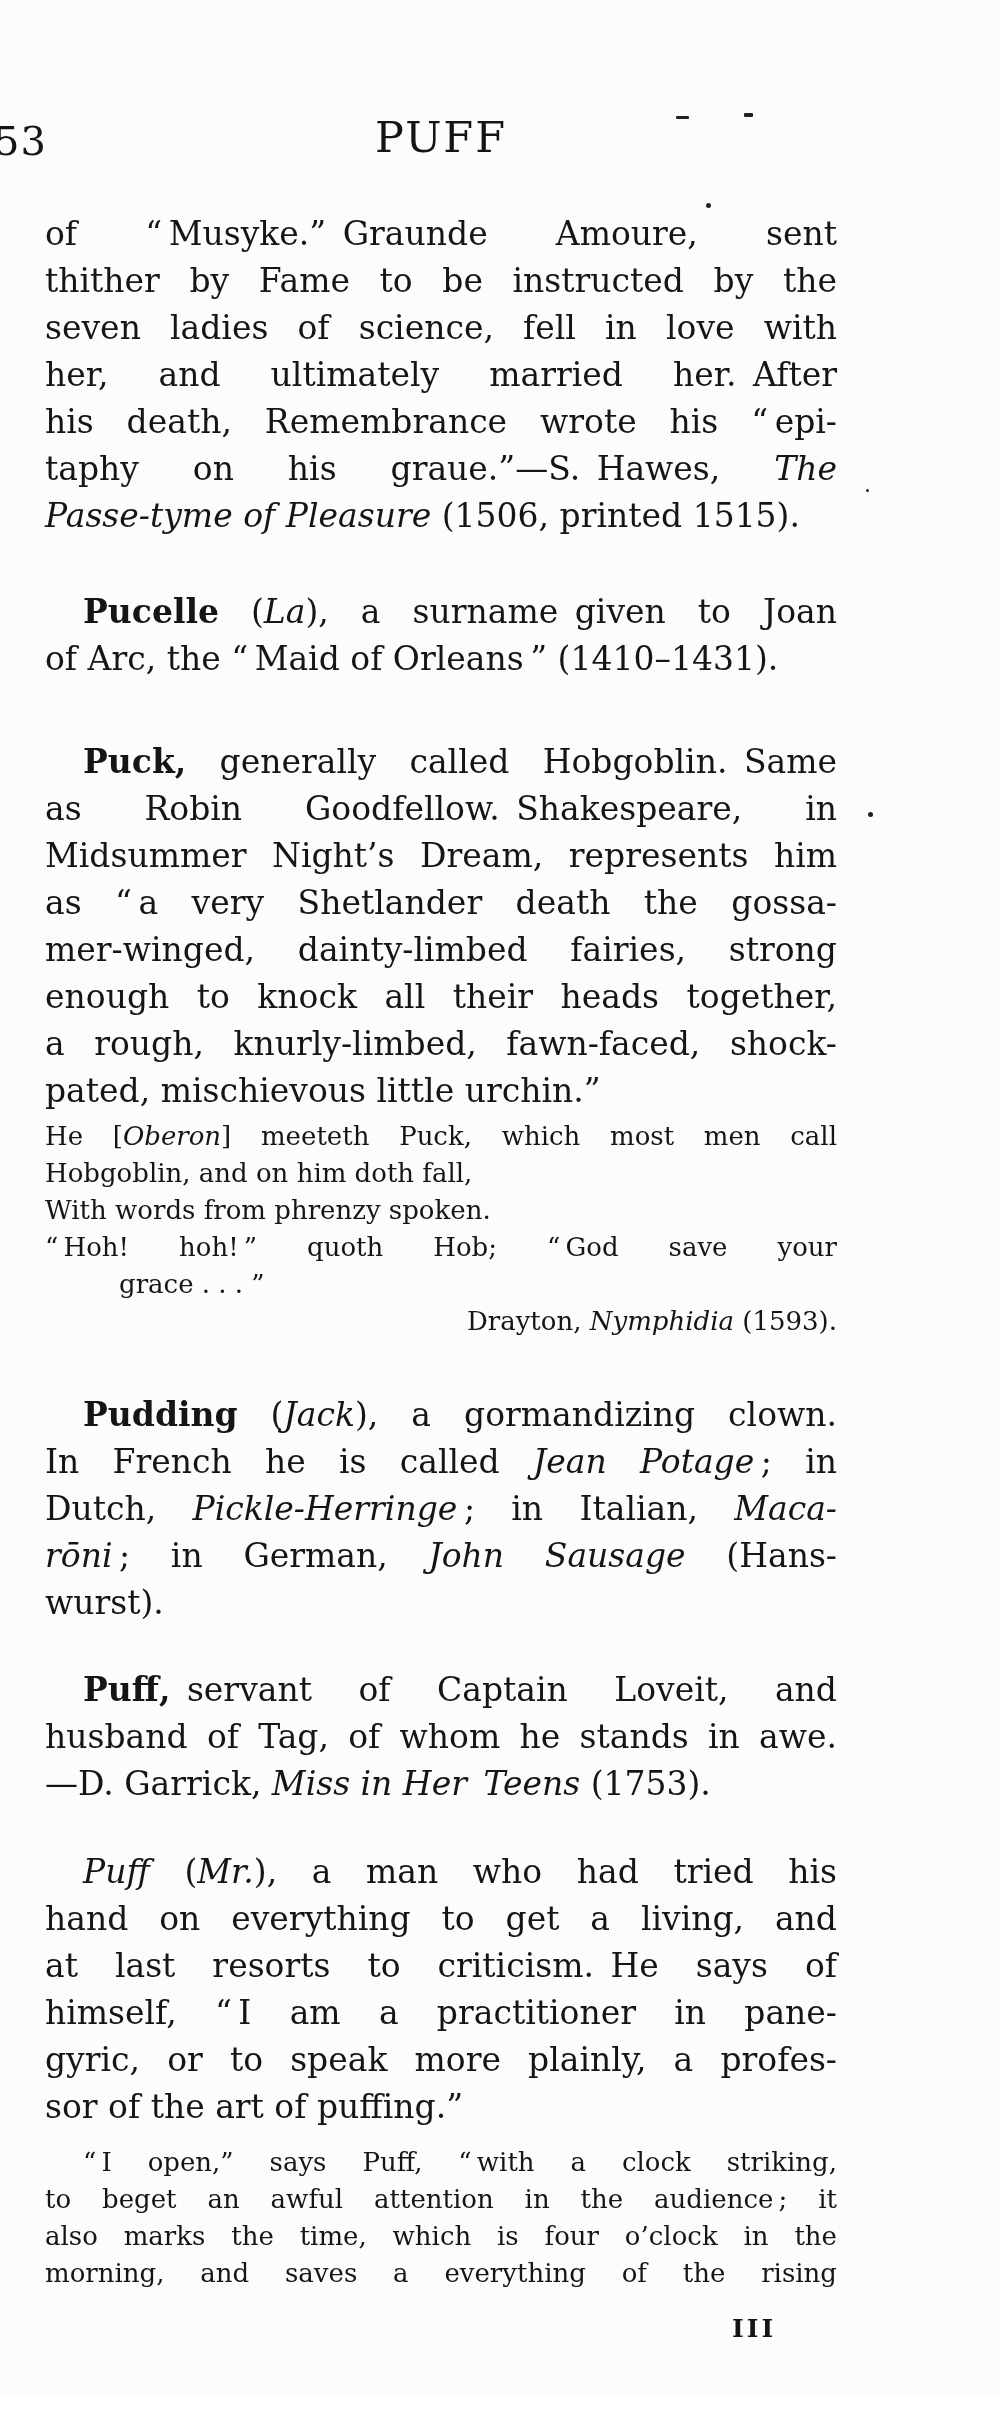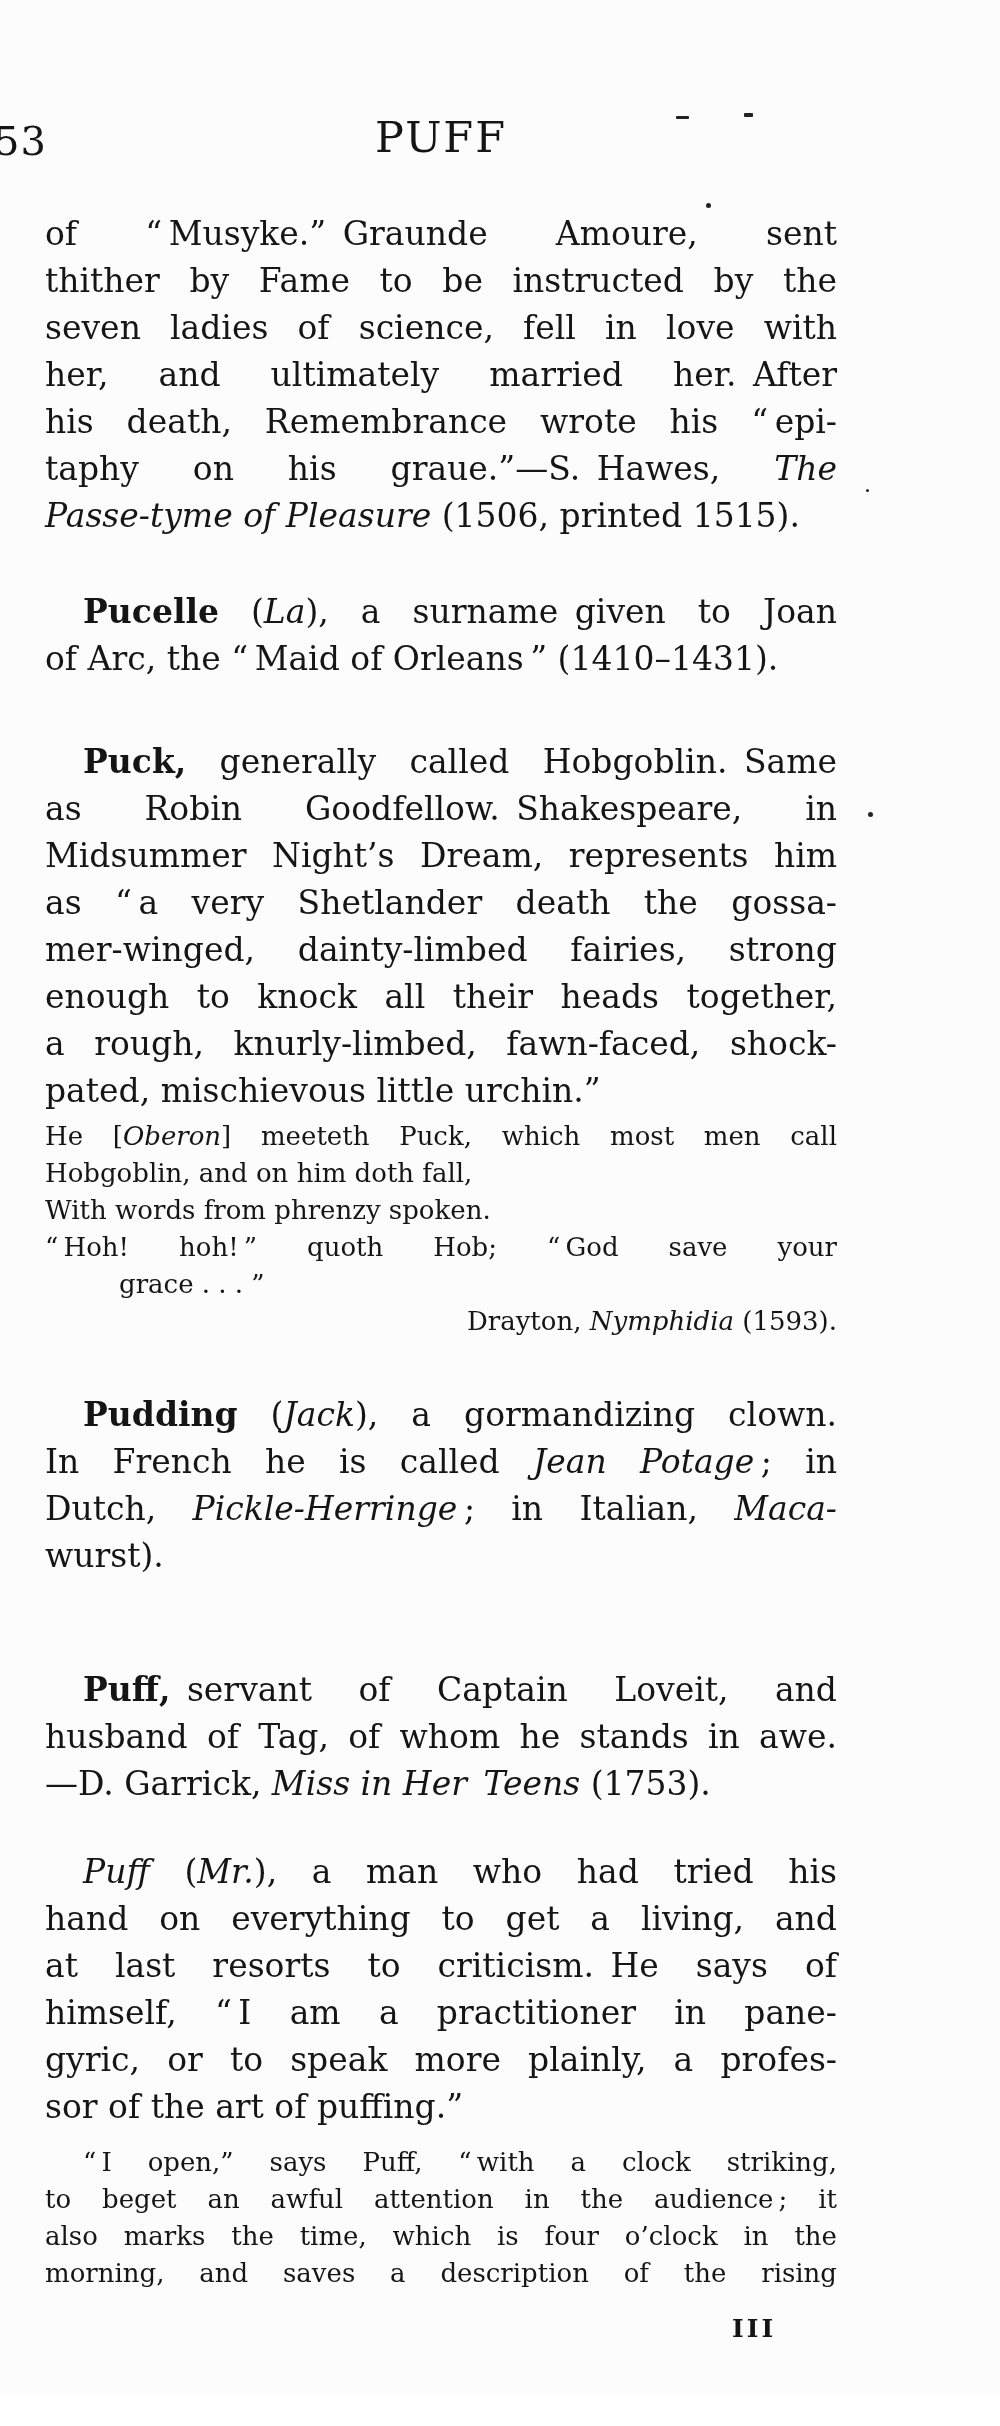--- a/index.html
+++ b/index.html
@@ -120,40 +120,41 @@
       <div class="line"><span>Hobgoblin, and on him doth fall,</span></div>
       <div class="line"><span>With words from phrenzy spoken.</span></div>
       <div class="line j"><span>“ Hoh! hoh! ” quoth Hob; “ God save your</span></div>
       <div class="line ind2"><span>grace . . . ”</span></div>
       <div class="line right"><span>Drayton, </span><span style="font-style: italic;">Nymphidia</span><span> (1593).</span></div>
     </div>
   <div class="block body-type" id="b4">
       <div class="line j ind"><span style="font-weight: bold;">Pudding</span><span> (</span><span style="font-style: italic;">Jack</span><span>), a gormandizing clown.</span></div>
       <div class="line j"><span>In French he is called </span><span style="font-style: italic;">Jean Potage</span><span> ; in</span></div>
       <div class="line j"><span>Dutch, </span><span style="font-style: italic; margin-top: 43px;">Pickle-Herringe</span><span> ; in Italian, </span><span style="font-style: italic;">Maca-</span></div>
+      <div class="line j"><span style="font-style: italic;">rōni</span><span> ; in German, </span><span style="font-style: italic;">John Sausage</span><span> (Hans-</span></div>
       <div class="line"><span>wurst).</span></div>
     </div>
   <div class="block body-type" id="b5">
       <div class="line j ind"><span style="font-weight: bold;">Puff,</span><span> servant of Captain Loveit, and</span></div>
       <div class="line j"><span>husband of Tag, of whom he stands in awe.</span></div>
       <div class="line"><span>—D. Garrick, </span><span style="font-style: italic;">Miss in Her Teens</span><span> (1753).</span></div>
     </div>
   <div class="block body-type" id="b6">
       <div class="line j ind"><span style="font-style: italic;">Puff</span><span> (</span><span style="font-style: italic; margin-top: 40px;">Mr.</span><span>), a man who had tried his</span></div>
       <div class="line j"><span>hand on everything to get a living, and</span></div>
       <div class="line j"><span>at last resorts to criticism. He says of</span></div>
       <div class="line j"><span>himself, “ I am a practitioner in pane-</span></div>
       <div class="line j"><span>gyric, or to speak more plainly, a profes-</span></div>
       <div class="line"><span>sor of the art of puffing.”</span></div>
     </div>
   <div class="block small-type" id="b7">
       <div class="line j ind"><span>“ I open,” says Puff, “ with a clock striking,</span></div>
       <div class="line j"><span>to beget an awful attention in the audience ; it</span></div>
       <div class="line j"><span>also marks the time, which is four o’clock in the</span></div>
-      <div class="line j"><span>morning, and saves a description of the rising</span></div>
+      <div class="line j"><span>morning, and saves a everything of the rising</span></div>
     </div>
 
   <div class="sig">III</div>
 
   <div class="speck" id="sp1"></div>
   <div class="speck" id="sp2"></div>
   <div class="speck" id="sp3"></div>
   <div class="speck" id="sp4"></div>
   <div class="speck" id="sp5"></div>
 </div>

